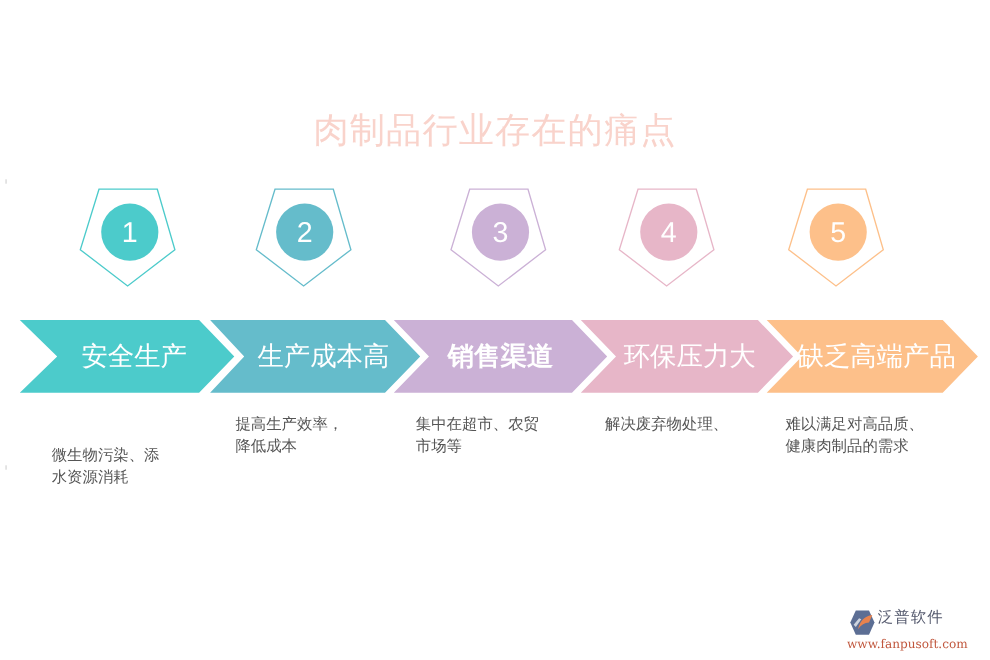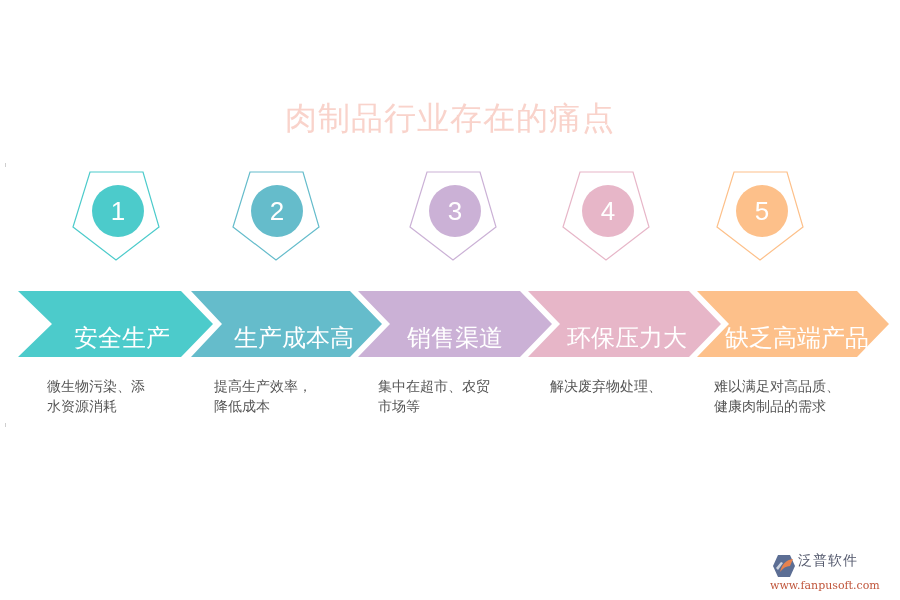--- a/index.html
+++ b/index.html
@@ -16,21 +16,21 @@
     .tick {
       position: absolute; left: 5px; width: 1px; height: 4px; background: #cfcfcf;
     }
     svg.shapes { position: absolute; left: 0; top: 0; }
     .num {
       position: absolute; width: 52px; height: 52px; line-height: 52px;
       text-align: center; color: #ffffff; font-size: 26px;
       font-family: "Liberation Sans", sans-serif;
     }
     .label {
-      position: absolute; top: 320px; height: 36px; line-height: 36px;
+      position: absolute; top: 306px; height: 36px; line-height: 36px;
       text-align: center; color: #ffffff; font-size: 24px; white-space: nowrap;
     }
     .desc {
       position: absolute; top: 376px; color: #555555; font-size: 14px;
       line-height: 20px; width: 140px;
     }
     .desc span { display: block; white-space: nowrap; }
     .logo {
       position: absolute; left: 770px; top: 552px; width: 125px; height: 42px;
     }
@@ -76,25 +76,25 @@
 </svg>
 
 <div class="num" style="left:92px; top:185px;">1</div>
 <div class="num" style="left:251px; top:185px;">2</div>
 <div class="num" style="left:429px; top:185px;">3</div>
 <div class="num" style="left:582px; top:185px;">4</div>
 <div class="num" style="left:736px; top:185px;">5</div>
 
 <div class="label" style="left:62px; width:120px;">安全生产</div>
 <div class="label" style="left:224px; width:140px;">生产成本高</div>
-<div class="label" style="left:395px; width:120px;">销售渠道</div>
+<div class="label" style="left:395px; width:120px;font-weight:bold;">销售渠道</div>
 <div class="label" style="left:557px; width:140px;">环保压力大</div>
 <div class="label" style="left:713px; width:168px;">缺乏高端产品</div>
 
-<div class="desc" style="left:47px;">
+<div class="desc" style="left:47px;margin-top:28px;">
   <span>微生物污染、添</span>
   <span>水资源消耗</span>
 </div>
 <div class="desc" style="left:214px;">
   <span>提高生产效率，</span>
   <span>降低成本</span>
 </div>
 <div class="desc" style="left:378px;">
   <span>集中在超市、农贸</span>
   <span>市场等</span>

